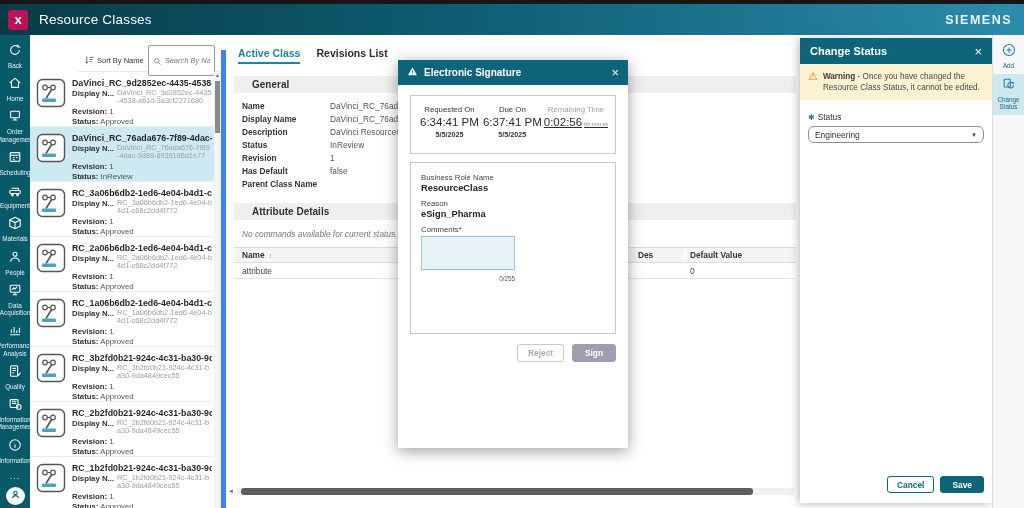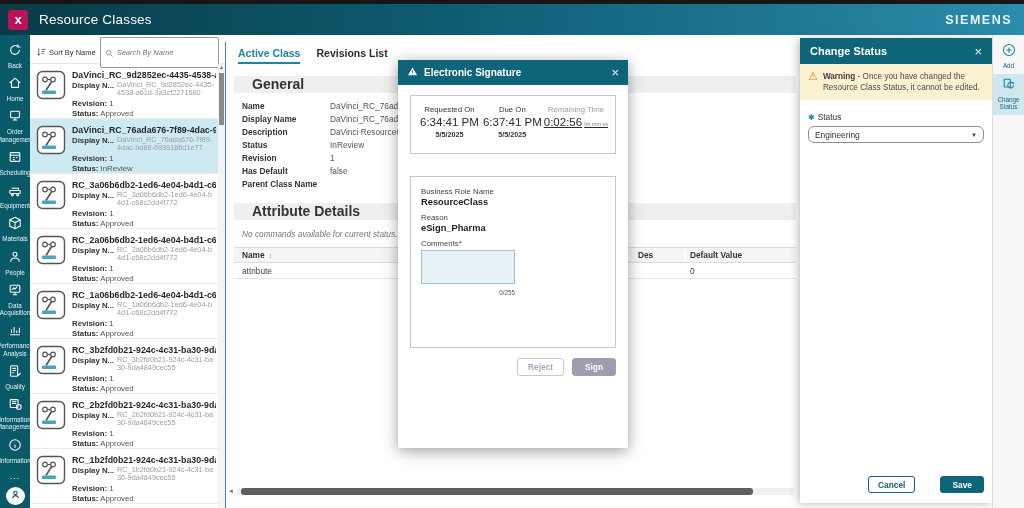--- a/index.html
+++ b/index.html
@@ -25,22 +25,22 @@
               margin-bottom:7px; cursor:pointer; }
   .nav-item svg { width:14px; height:14px; stroke:#fff; fill:none; stroke-width:1.2; }
   .nav-label { font-size:6.3px; line-height:1.15; text-align:center; margin-top:1px; color:#e8f2f5; }
   .nav-spacer { flex:1; }
   .nav-more { font-size:9px; letter-spacing:1px; margin-bottom:6px; }
   .avatar { width:19px; height:19px; border-radius:50%; background:#fff; display:flex;
             align-items:center; justify-content:center; margin-bottom:8px; }
   .avatar svg { width:13px; height:13px; stroke:#095a68; fill:none; stroke-width:1.3; }
 
   
-  .list-panel { position:absolute; left:30px; top:42px; bottom:0; width:196px; background:#fff;
-                border-right:1px solid #3b82f6; }
+  .list-panel { position:absolute; left:30px; top:50px; bottom:0; width:196px; background:#fff;
+                border-right:5px solid #3b82f6;padding-left:48px; }
   .list-header { height:22px; display:flex; align-items:center; gap:4px; padding:0 6px;
                  border-bottom:1px solid #e8e8e8; }
   .sort-btn { display:flex; align-items:center; gap:2px; cursor:pointer; }
   .sort-btn svg { width:11px; height:11px; stroke:#444; fill:none; stroke-width:1.1; }
   .sort-label { font-size:7.5px; color:#333; white-space:nowrap; }
   .search-box { flex:1; height:31px; border:1px solid #9a9a9a; border-radius:2px; background:#fff;
                 display:flex; align-items:center; gap:3px; padding:0 4px; }
   .search-box svg { width:9px; height:9px; stroke:#666; fill:none; stroke-width:1.2; }
   .search-input { border:none; outline:none; width:100%; font-size:7.5px; font-style:italic;
                   color:#555; background:transparent; font-family:"Liberation Sans",sans-serif; }
@@ -58,21 +58,21 @@
   .li-line .lbl { font-weight:bold; color:#333; }
   .list-scrollbar { position:absolute; right:0; top:22px; bottom:0; width:7px; background:#f4f4f4; }
   .list-scrollbar .arrow { font-size:5px; color:#666; text-align:center; line-height:7px; }
   .list-thumb { position:absolute; top:9px; left:1px; width:5px; height:52px; background:#8a8a8a; }
 
   
   .main { position:absolute; left:226px; top:35px; bottom:0; width:574px; background:#fff; }
   .tabs { display:flex; gap:16px; margin:12px 0 0 12px; }
   .tab { font-size:10.5px; font-weight:bold; color:#2d2d2d; padding-bottom:3px; cursor:pointer; }
   .tab.active { color:#1f84a3; border-bottom:2px solid #1f84a3; }
-  .section-bar { height:17px; background:#efefef; font-size:14px; font-weight:bold; color:#333;
+  .section-bar { height:17px; background:#efefef; font-size:10px; font-weight:bold; color:#333;
                  line-height:17px; padding-left:18px; margin:12px 4px 0 8px; }
   .fields { padding:7px 0 0 16px; }
   .field-row { display:flex; font-size:8.3px; line-height:13px; }
   .field-row .flabel { width:88px; font-weight:bold; color:#333; }
   .field-row .fvalue { color:#555; white-space:nowrap; overflow:hidden; }
   .empty-msg { font-size:8.3px; font-style:italic; color:#777; margin:9px 0 8px 16px; }
   .attr-table { margin:0 4px 0 8px; }
   .attr-head { display:flex; background:#f5f5f5; border-top:1px solid #ddd; border-bottom:1px solid #ddd;
                height:16px; align-items:center; font-size:8.3px; font-weight:bold; color:#333; }
   .attr-row { display:flex; height:16px; align-items:center; font-size:8.3px; color:#444;
@@ -96,21 +96,21 @@
   .close-x { font-size:13px; font-weight:normal; cursor:pointer; line-height:1; }
   .dialog-body { flex:1; padding:10px 12px; display:flex; flex-direction:column; }
   .times-box { border:1px solid #c9c9c9; padding:9px 7px 14px; display:flex; }
   .tcol { flex:1; text-align:center; }
   .tcol .tlabel { font-size:7.8px; color:#333; }
   .tcol .tvalue { font-size:11.5px; color:#2b2b2b; margin-top:2px; }
   .tcol .tdate  { font-size:7.2px; font-weight:bold; color:#333; margin-top:2px; }
   .tcol.remaining .tlabel { color:#98a0a8; }
   .tcol.remaining .tvalue { text-decoration:underline; }
   .tcol .tunit { font-size:5.5px; color:#888; margin-left:2px; text-decoration:none; }
-  .roles-box { border:1px solid #c9c9c9; margin-top:22px; height:172px; padding:10px; }
+  .roles-box { border:1px solid #c9c9c9; margin-top:8px; height:172px; padding:10px; }
   .rlabel { font-size:7.8px; color:#444; }
   .rvalue { font-size:9.3px; font-weight:bold; color:#222; margin:1px 0 6px; }
   .comments-wrap { width:94px; }
   .comments-area { width:94px; height:34px; background:#e7f2f6; border:1px solid #9cc4d4;
                    resize:none; outline:none; margin-top:2px; }
   .char-count { font-size:6.3px; color:#555; text-align:right; margin-top:1px; }
   .dialog-buttons { display:flex; justify-content:flex-end; gap:8px; margin-top:10px; }
   .btn-reject { height:18px; padding:0 10px; background:#fff; border:1px solid #c8c8d2; color:#a8a8ba;
                 border-radius:3px; font-size:8.3px; font-weight:bold; cursor:pointer; }
   .btn-sign { height:18px; padding:0 12px; background:#9e9eb0; border:1px solid #9e9eb0; color:#fff;
@@ -132,21 +132,21 @@
   .status-label { font-size:8.4px; color:#333; }
   .select-box { margin-top:4px; height:17px; border:1px solid #8f8f8f; border-radius:6px; background:#fff;
                 display:flex; align-items:center; padding:0 6px; font-size:8.4px; color:#333; cursor:pointer; }
   .select-box .spacer { flex:1; }
   .caret { font-size:6px; color:#444; }
   .panel-spacer { flex:1; }
   .panel-footer { display:flex; justify-content:flex-end; gap:6px; padding:0 8px 10px; }
   .btn-cancel { height:17px; padding:1px 9px; background:#fff; border:1px solid #0e6478; color:#0e6478;
                 border-radius:3px; font-size:8.4px; font-weight:bold; cursor:pointer; }
   .btn-save { height:17px; padding:0 11px; background:#0e6478; border:1px solid #0e6478; color:#fff;
-              border-radius:3px; font-size:8.4px; font-weight:bold; cursor:pointer;margin-left:19px; }
+              border-radius:3px; font-size:8.4px; font-weight:bold; cursor:pointer; }
 
   
   .action-bar { position:absolute; right:0; top:35px; bottom:0; width:32px; background:#f7f7f7;
                 border-left:1px solid #ddd; display:flex; flex-direction:column; align-items:center;
                 padding-top:5px; z-index:7; }
   .action-item { width:100%; display:flex; flex-direction:column; align-items:center;
                  padding:3px 0 4px; cursor:pointer; color:#14697f; }
   .action-item.selected { background:#cfe8f0; }
   .action-item svg { width:14px; height:14px; stroke:#1f7e9e; fill:none; stroke-width:1.2; }
   .action-label { font-size:6.3px; line-height:1.2; text-align:center; margin-top:1px; }

